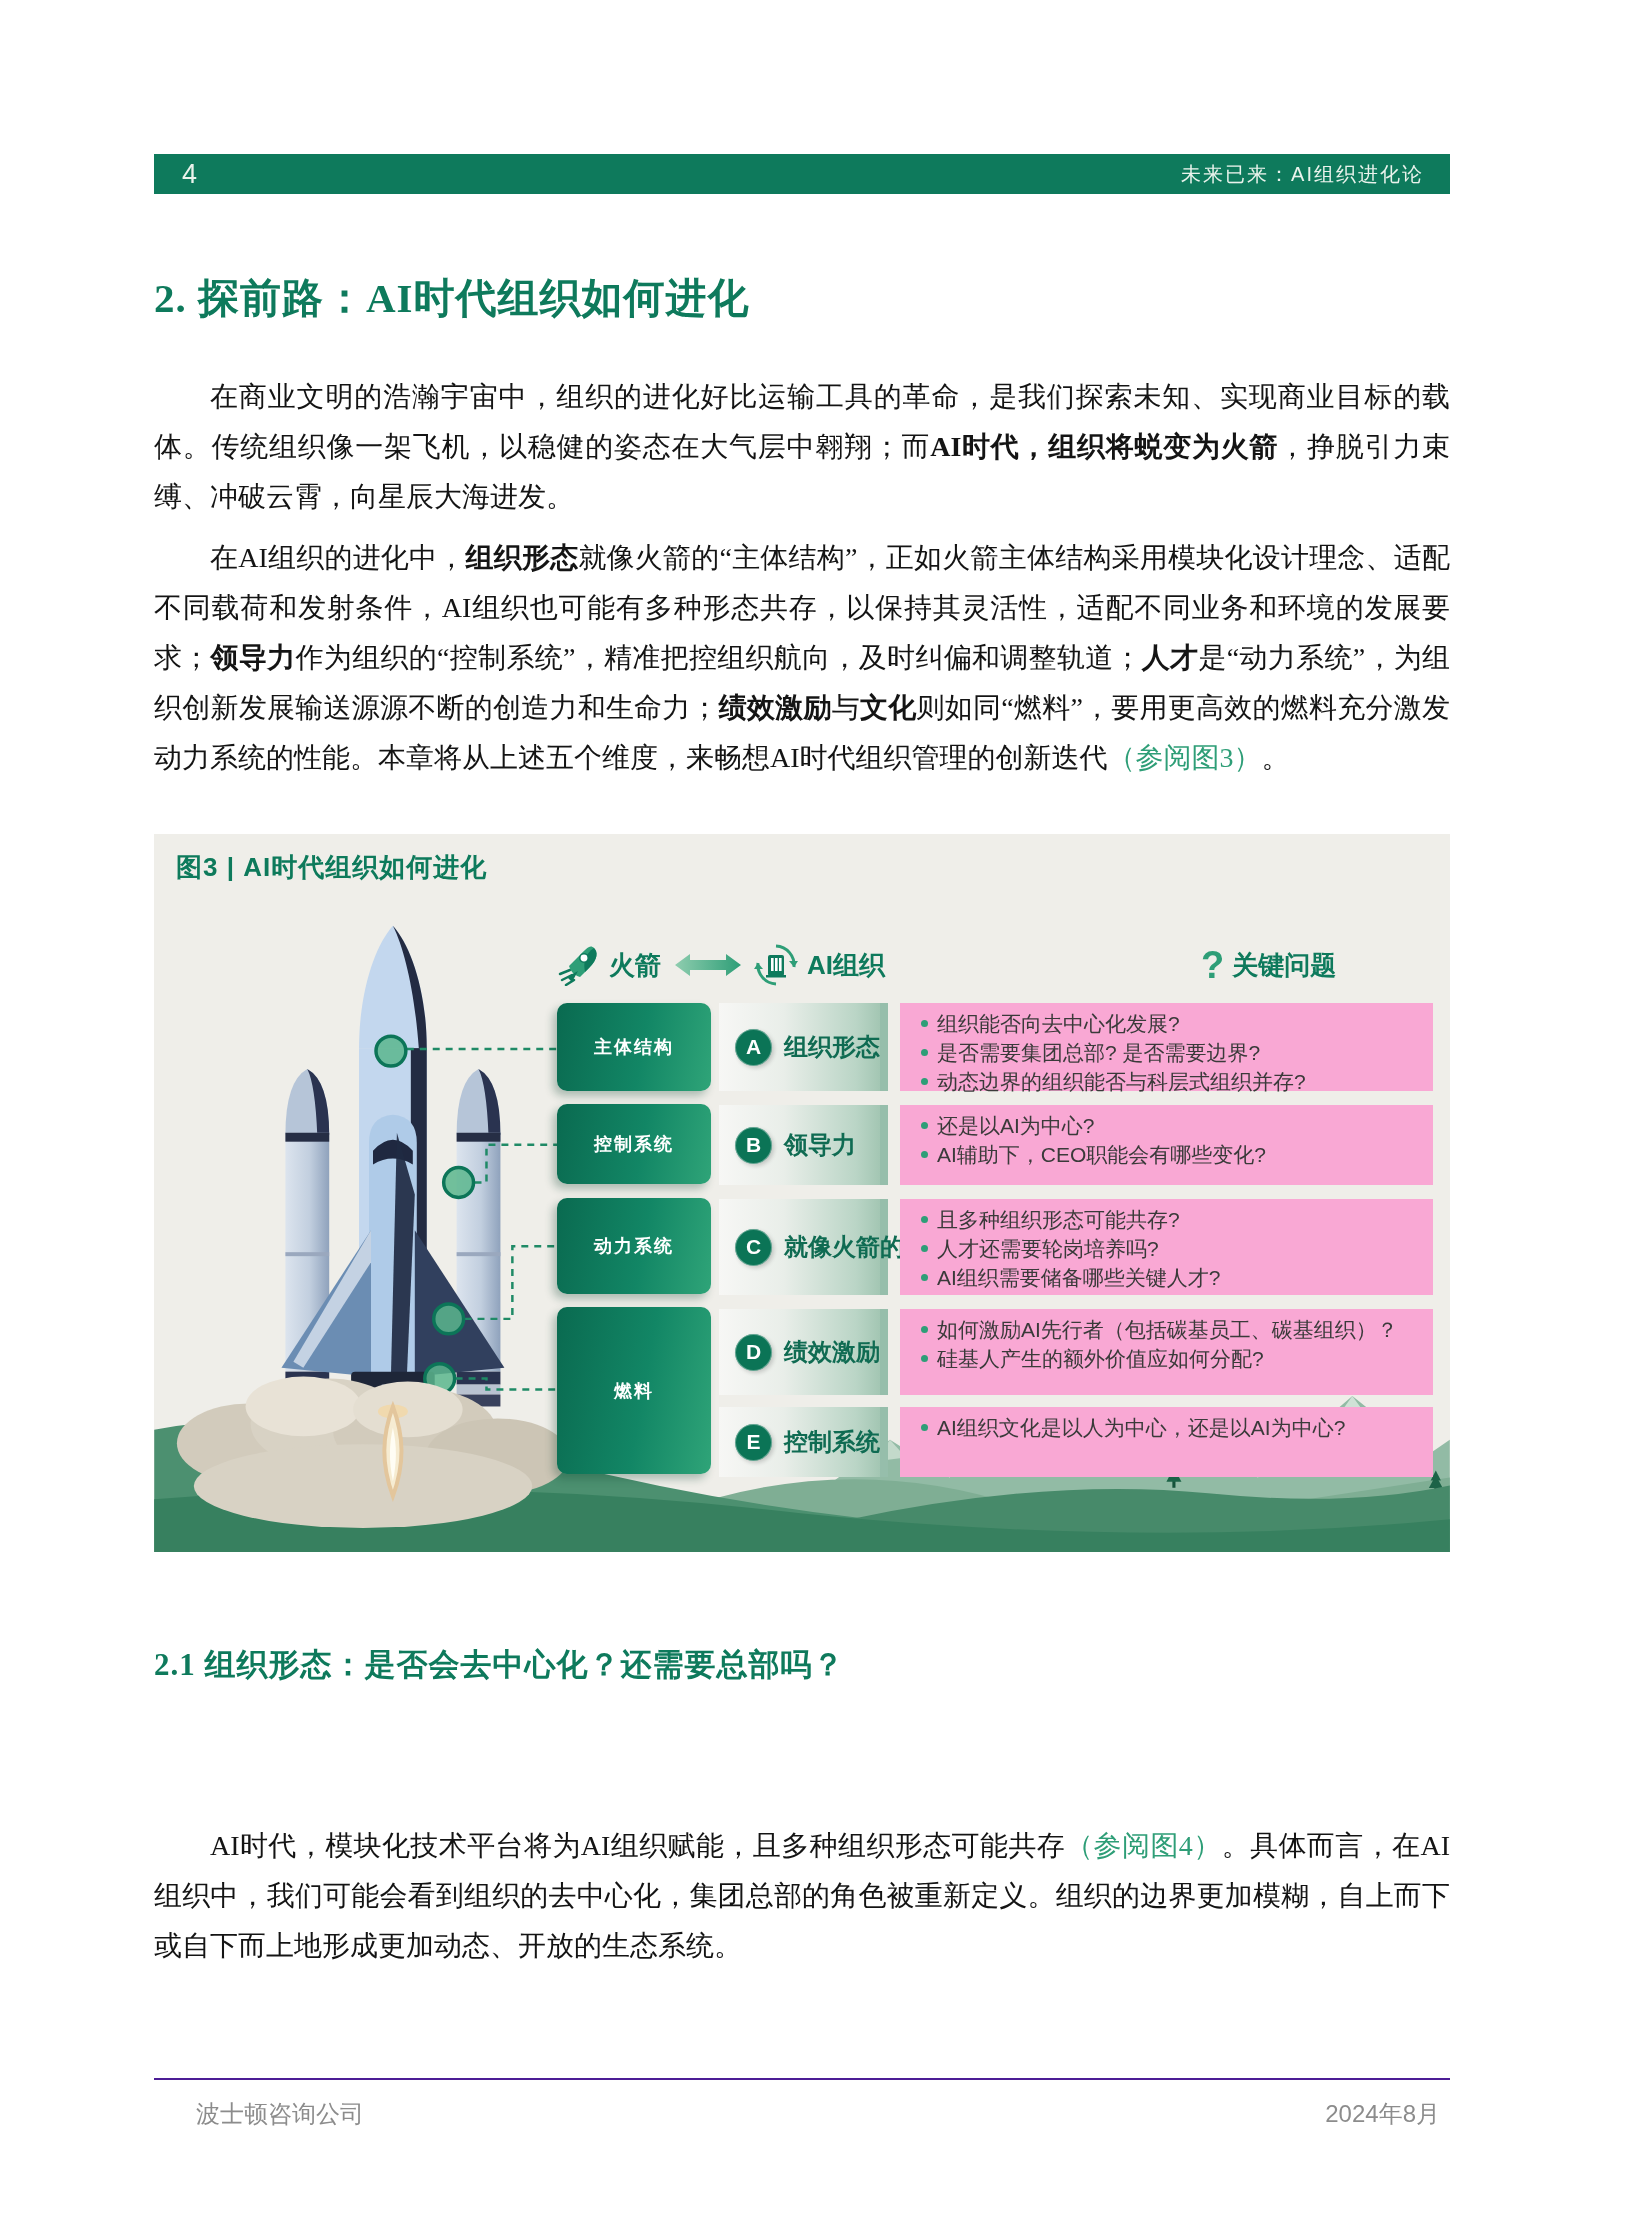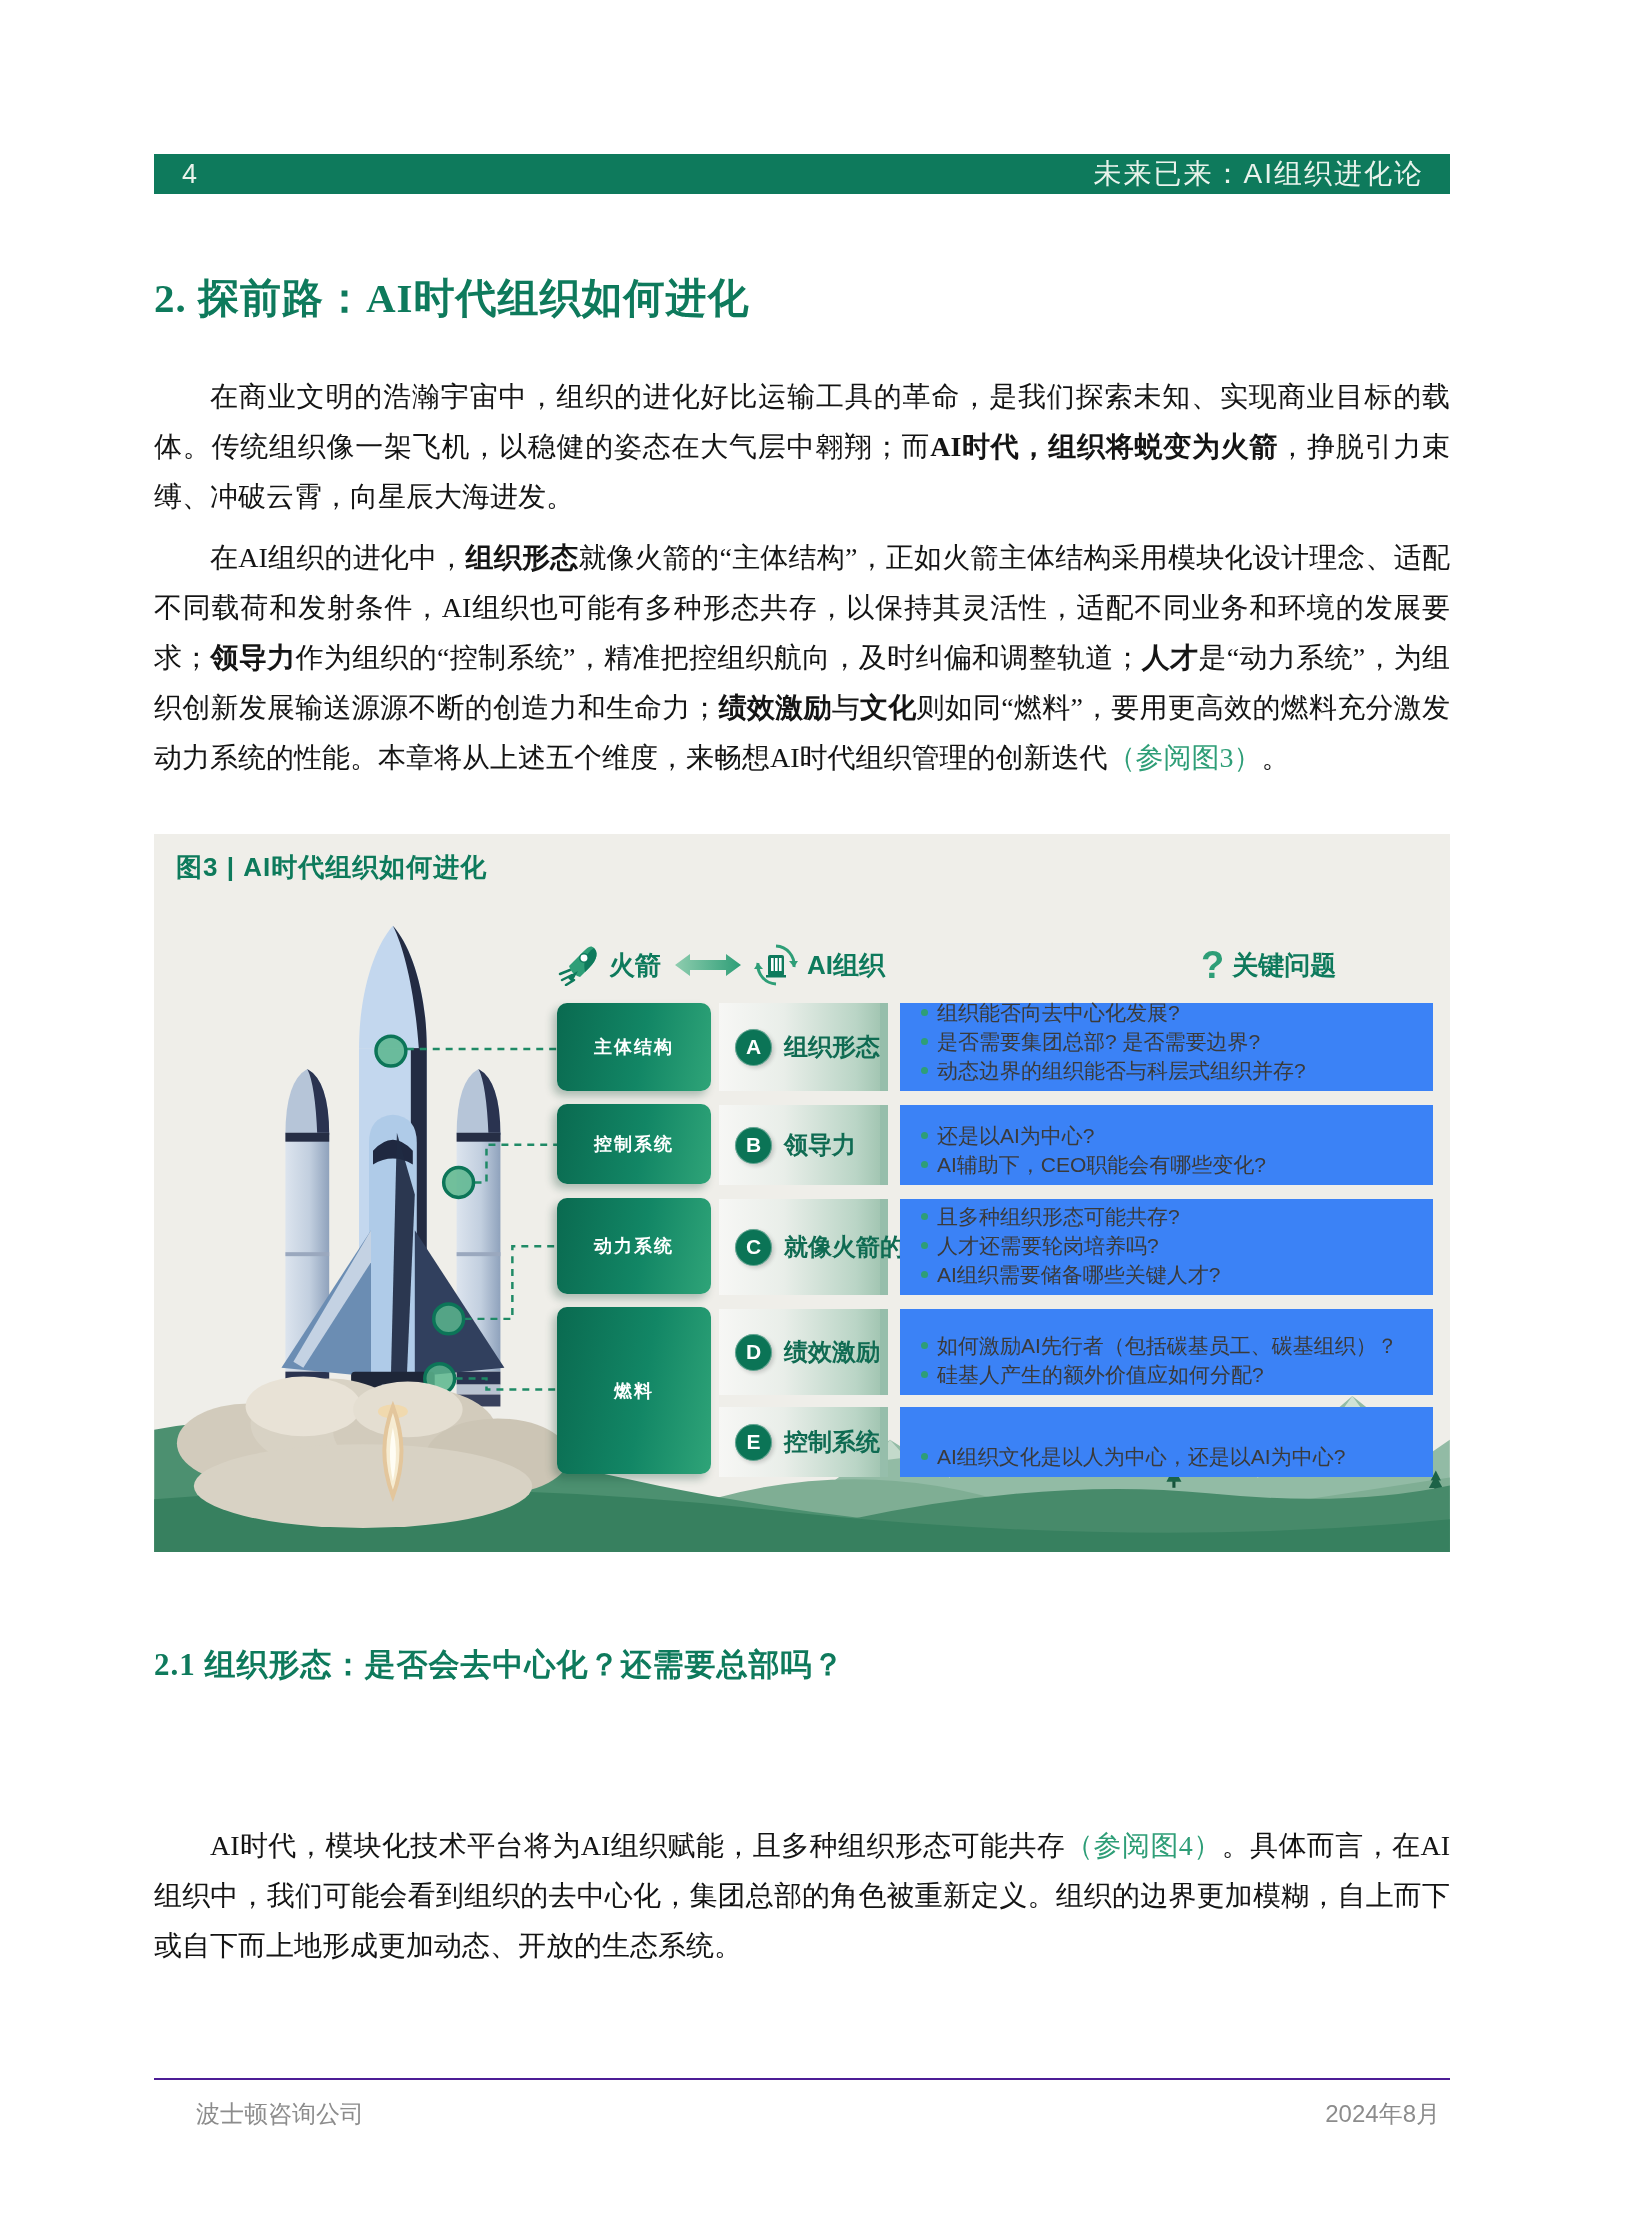--- a/index.html
+++ b/index.html
@@ -13,21 +13,21 @@
   }
   
   .topbar {
     position: absolute; left:154px; top:154px;
     width: 1296px; height: 40px;
     background: #0E7A5C;
     display: flex; align-items: center;
     color: #EAF3EC;
   }
   .topbar .pagenum { margin-left: 28px; font-size: 27px; }
-  .topbar .doctitle { margin-left: auto; margin-right: 26px; font-size: 28px; letter-spacing: 2px; }
+  .topbar .doctitle { margin-left: auto; margin-right: 26px; font-size: 20px; letter-spacing: 2px; }
 
   
   .sec-heading {
     position: absolute; left:154px; top:271px;
     font-family: "Liberation Serif", "DejaVu Serif", serif;
     font-size: 41px; font-weight: 700; color: #0E7A5C; letter-spacing: 1px;
   }
   .sub-heading {
     position: absolute; left:154px; top:1644px;
     font-family: "Liberation Serif", "DejaVu Serif", serif;
@@ -96,22 +96,22 @@
   .chip {
     width:37px; height:37px; border-radius:50%; flex:none;
     background:#0B7456; color:#fff; font-size:21px; font-weight:700;
     display:flex; align-items:center; justify-content:center;
     margin:0 12px 0 16px;
     box-shadow: inset 0 0 0 1px rgba(255,255,255,.35), 2px 2px 4px rgba(0,0,0,.18);
   }
   .dim { font-size:24px; font-weight:700; color:#0F6B52; white-space:nowrap; }
 
   .panel {
-    flex:1; background:#3b82f6;
-    display:flex; flex-direction:column; justify-content:flex-end;
+    flex:1; background:#f9a8d4;
+    display:flex; flex-direction:column; justify-content:flex-start;
     padding: 6px 14px 6px 20px;
   }
   .panel ul { list-style:none; }
   .panel li {
     position:relative; padding-left:17px;
     font-size:21px; line-height:29px; color:#3A3A3A;
   }
   .panel li::before {
     content:""; position:absolute; left:1px; top:11px;
     width:7px; height:7px; border-radius:50%; background:#2E9E77;

